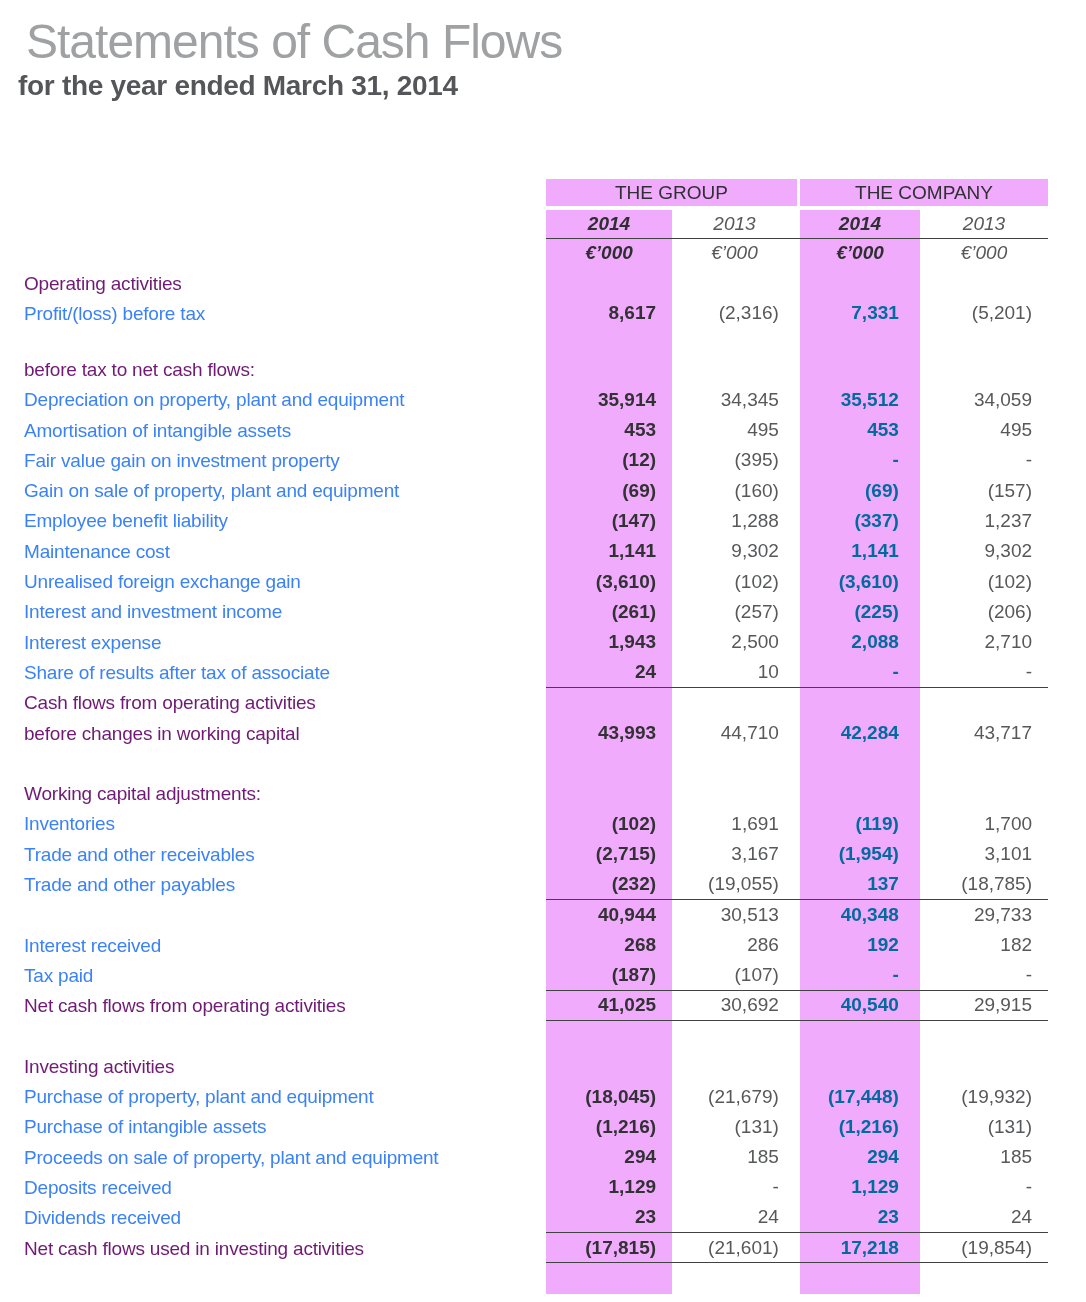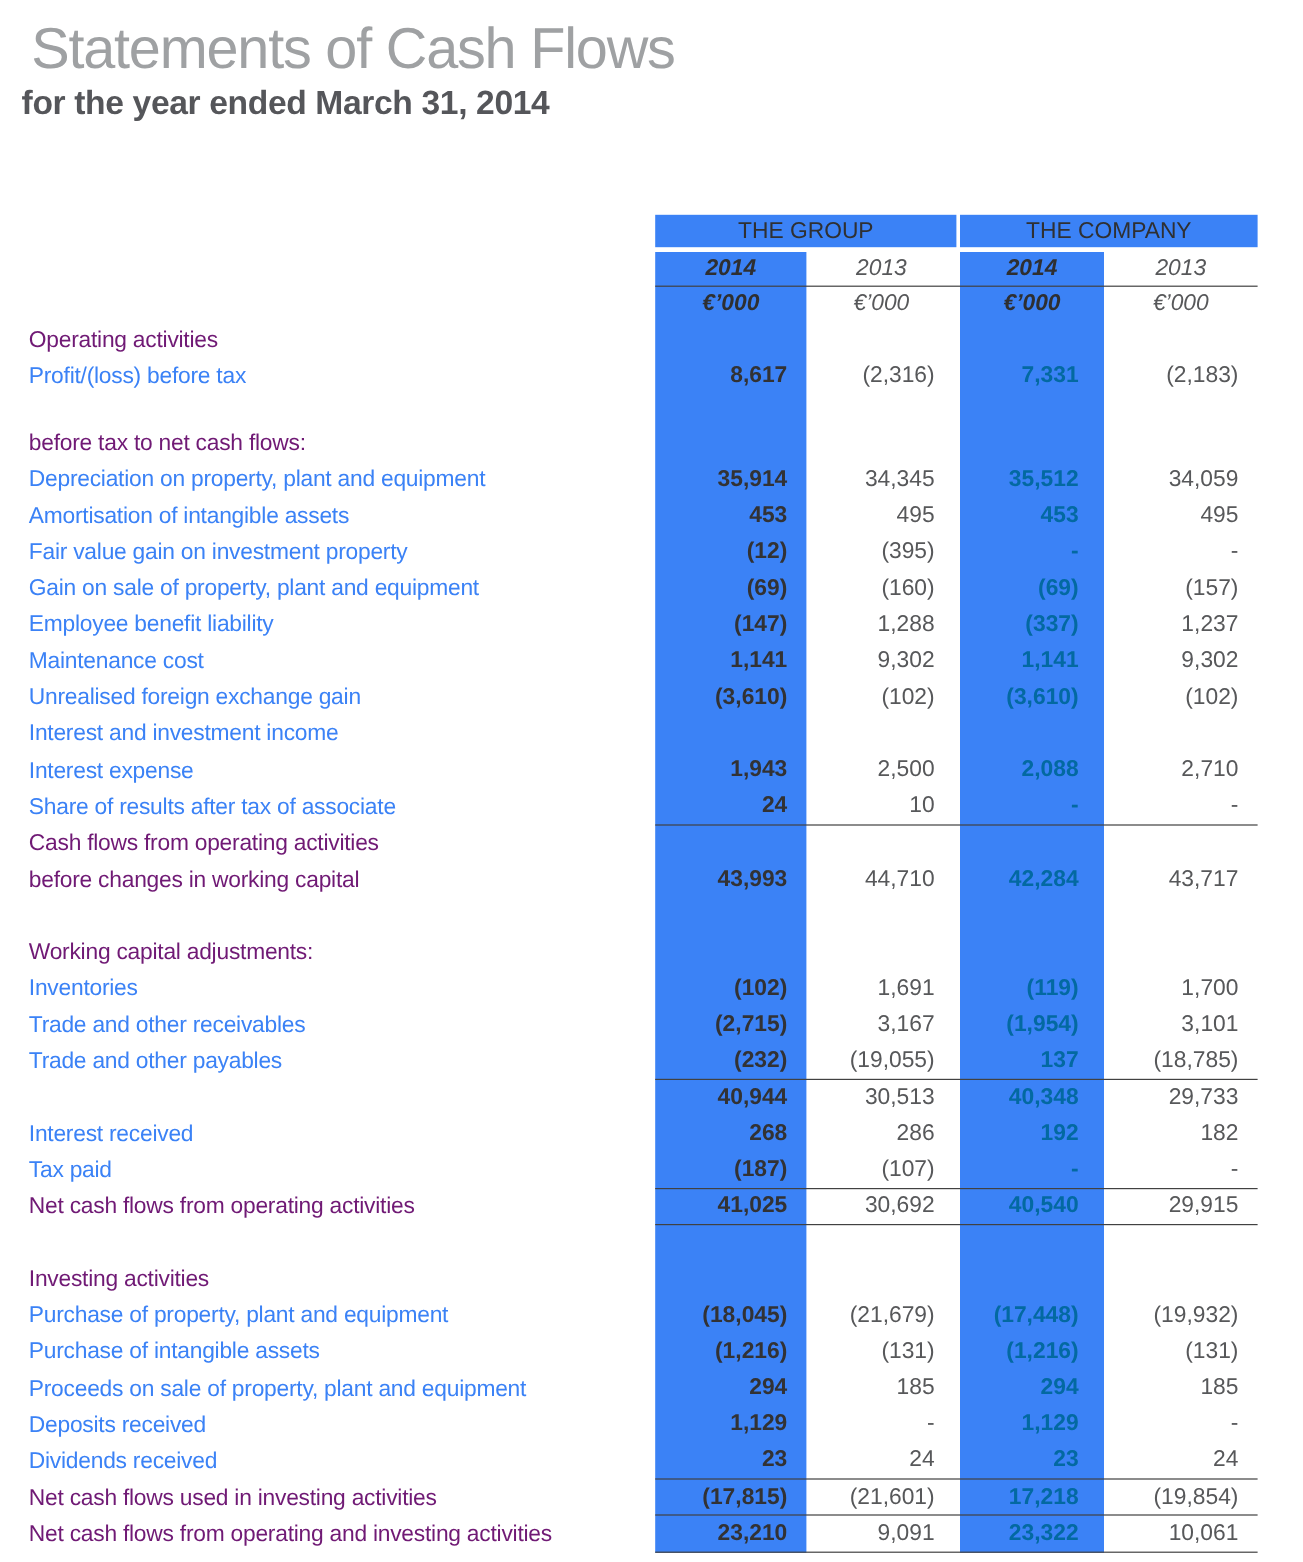--- a/index.html
+++ b/index.html
@@ -16,21 +16,21 @@
     position:absolute; left:26px; top:14px;
     font-size:48px; font-weight:200; letter-spacing:-1px;
     color:#9fa1a3;
   }
   .subtitle {
     position:absolute; left:18px; top:70px;
     font-size:28px; font-weight:bold; letter-spacing:-0.3px;
     color:#55565a;
   }
   
-  .band { position:absolute; background:#3b82f6; }
+  .band { position:absolute; background:#f0abfc; }
   .band.hdr {
     top:179px; height:27px;
     display:flex; align-items:center; justify-content:center;
     font-size:19px; color:#2f3032;
   }
   #band-group   { left:546px; width:251px; }
   #band-company { left:800px; width:248px; }
   #strip-g2014 { left:546px; top:210px; width:126px; height:1084px; }
   #strip-c2014 { left:800px; top:210px; width:120px; height:1084px; }
   
@@ -107,21 +107,21 @@
           <div class="cell c3"></div>
           <div class="cell c4"></div>
         </div>
       </div>
       <div class="row">
         <div class="lbl">Profit/(loss) before tax</div>
         <div class="nums">
           <div class="cell c1">8,617</div>
           <div class="cell c2">(2,316)</div>
           <div class="cell c3">7,331</div>
-          <div class="cell c4">(2,183)</div>
+          <div class="cell c4">(5,201)</div>
         </div>
       </div>
       <div class="row bold tall">
         <div class="lbl">
           <div><br><span>before tax to net cash flows:</span></div>
         </div>
         <div class="nums">
           <div class="cell c1"></div>
           <div class="cell c2"></div>
           <div class="cell c3"></div>
@@ -186,20 +186,26 @@
         <div class="lbl">Unrealised foreign exchange gain</div>
         <div class="nums">
           <div class="cell c1">(3,610)</div>
           <div class="cell c2">(102)</div>
           <div class="cell c3">(3,610)</div>
           <div class="cell c4">(102)</div>
         </div>
       </div>
       <div class="row">
         <div class="lbl">Interest and investment income</div>
+        <div class="nums">
+          <div class="cell c1">(261)</div>
+          <div class="cell c2">(257)</div>
+          <div class="cell c3">(225)</div>
+          <div class="cell c4">(206)</div>
+        </div>
       </div>
       <div class="row">
         <div class="lbl">Interest expense</div>
         <div class="nums">
           <div class="cell c1">1,943</div>
           <div class="cell c2">2,500</div>
           <div class="cell c3">2,088</div>
           <div class="cell c4">2,710</div>
         </div>
       </div>
@@ -376,24 +382,15 @@
       </div>
       <div class="row bold">
         <div class="lbl">Net cash flows used in investing activities</div>
         <div class="nums rule">
           <div class="cell c1">(17,815)</div>
           <div class="cell c2">(21,601)</div>
           <div class="cell c3">17,218</div>
           <div class="cell c4">(19,854)</div>
         </div>
       </div>
-      <div class="row bold">
-        <div class="lbl">Net cash flows from operating and investing activities</div>
-        <div class="nums rule">
-          <div class="cell c1">23,210</div>
-          <div class="cell c2">9,091</div>
-          <div class="cell c3">23,322</div>
-          <div class="cell c4">10,061</div>
-        </div>
-      </div>
     </div>
 
 </div>
 
 </body></html>

